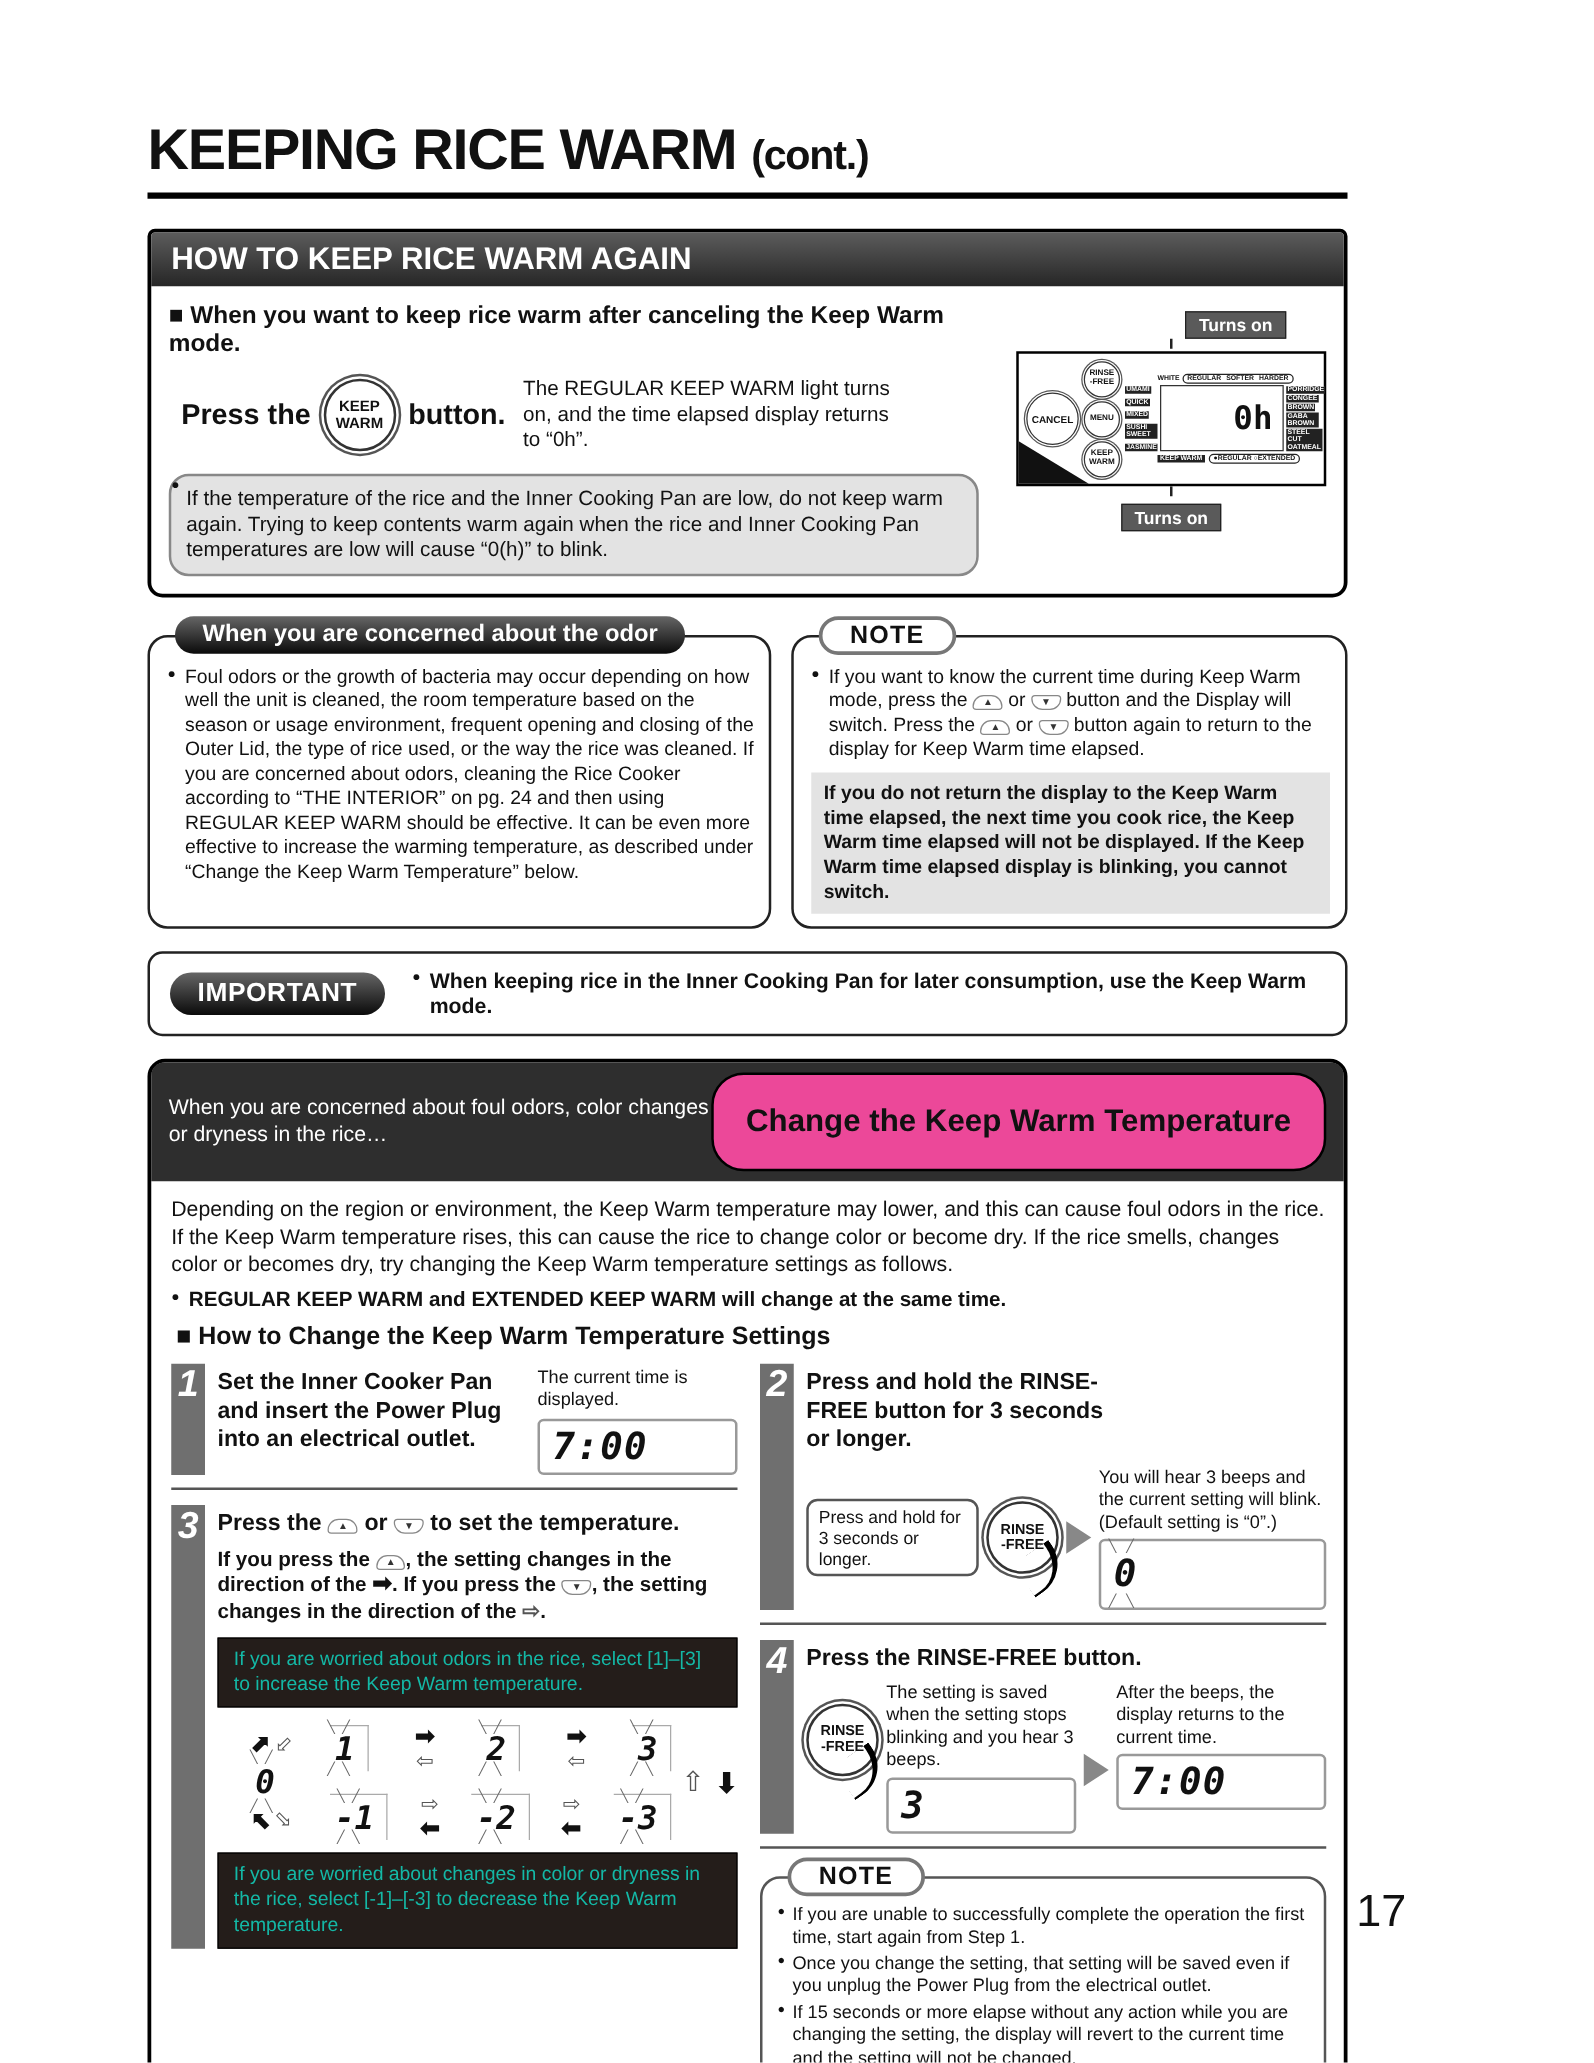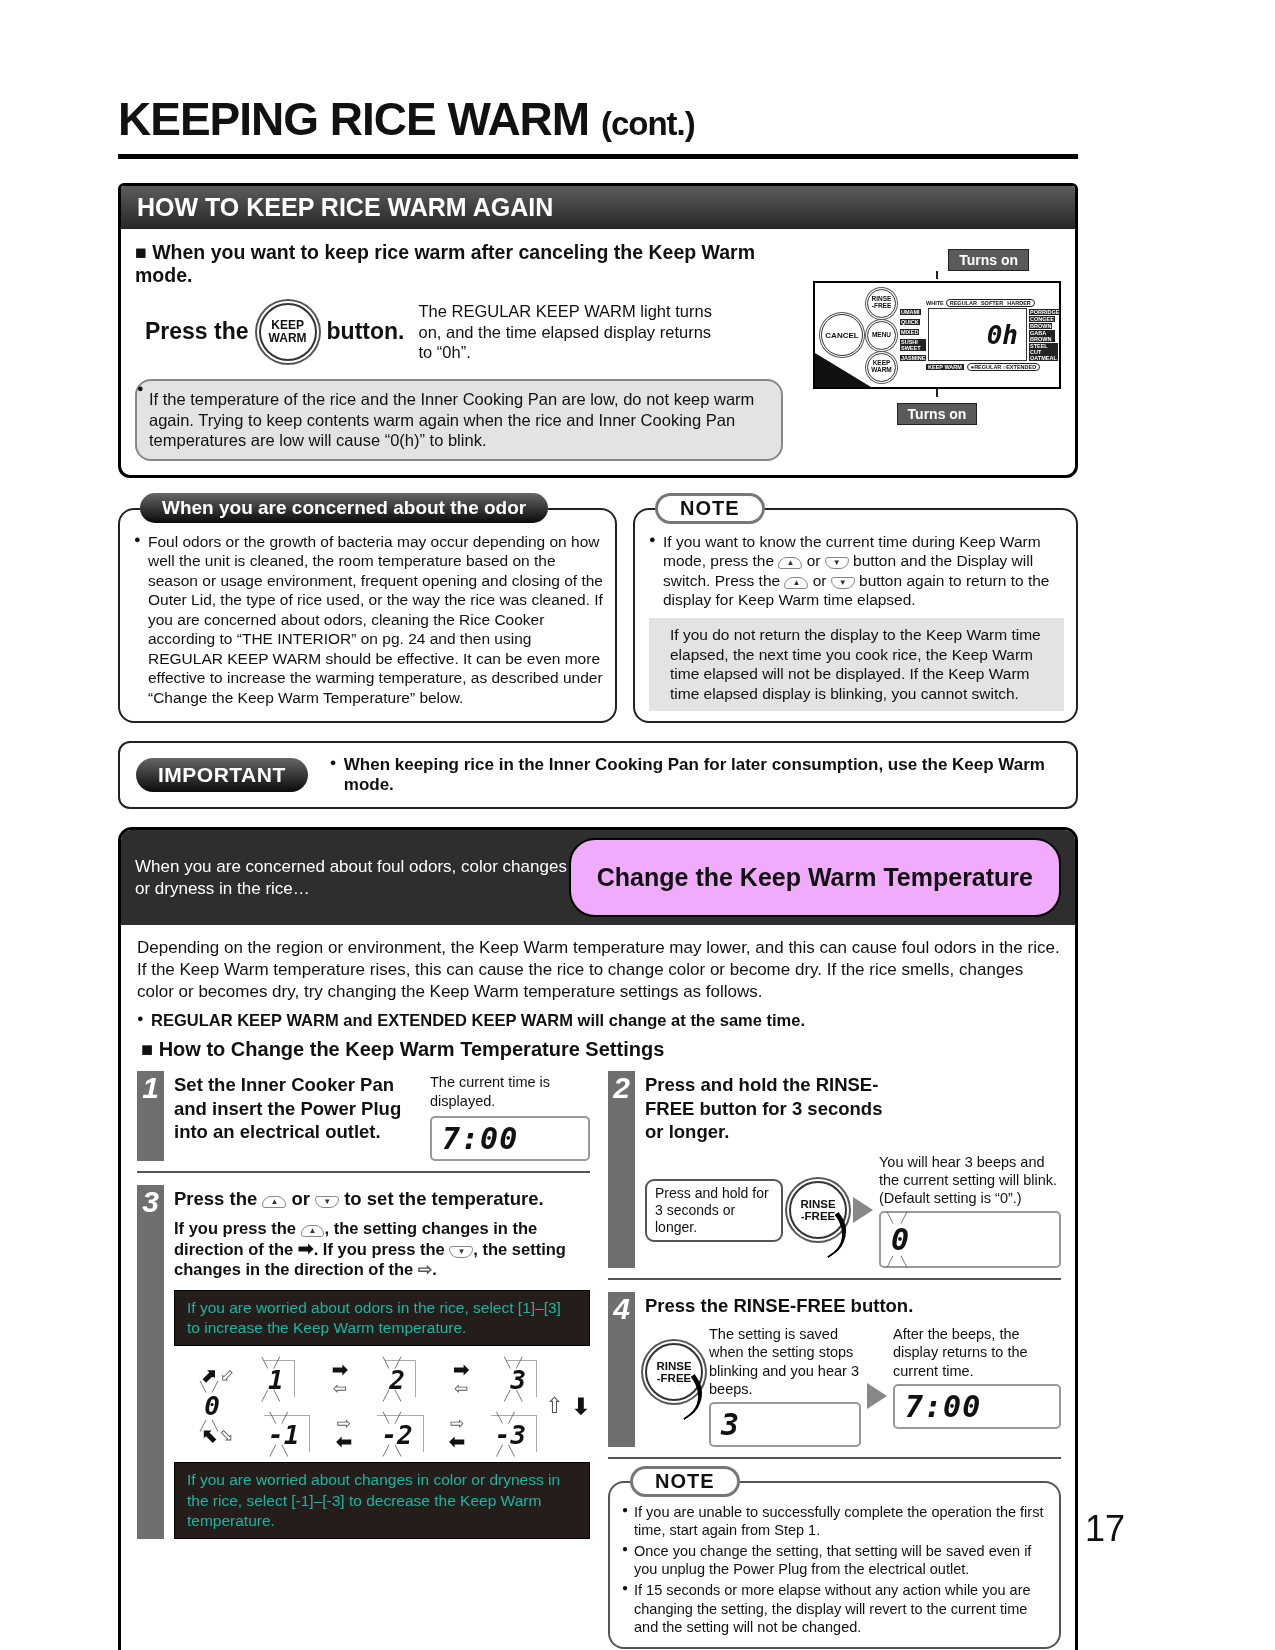--- a/index.html
+++ b/index.html
@@ -38,43 +38,43 @@
   .cancelbtn{width:40px;height:40px;font-size:8px;margin-left:2px;}
   .smbtn{width:27px;height:27px;font-size:6.5px;line-height:1.05;}
   .pdisp{flex:1;display:flex;flex-direction:column;font-size:5.5px;font-weight:bold;}
   .pd-top{display:flex;align-items:center;gap:2px;margin-left:26px;}
   .pd-box{border:1px solid #222;border-radius:4px;padding:0 3px;display:flex;gap:4px;}
   .pd-mid{display:flex;gap:2px;margin-top:1px;}
   .pd-left,.pd-right{display:flex;flex-direction:column;justify-content:space-between;width:26px;}
   .pd-left span{background:#222;color:#fff;padding:0 1px;margin:0.5px 0;width:fit-content;}
   .pd-right span{background:#222;color:#fff;padding:0 1px;margin:0.5px 0;width:fit-content;}
   .pd-lcd{flex:1;border:1px solid #333;display:flex;align-items:center;justify-content:flex-end;padding:2px 8px;}
-  .pd-lcdtxt{font-family:"DejaVu Sans Mono",monospace;font-weight:bold;font-style:italic;font-size:26px;}
+  .pd-lcdtxt{font-family:"DejaVu Sans Mono",monospace;font-weight:bold;font-size:26px;}
   .pd-bottom{display:flex;gap:3px;align-items:center;margin:2px 0 0 26px;}
   .pd-kw{background:#222;color:#fff;padding:0 2px;}
   
   .row2{display:flex;gap:16px;margin-top:30px;align-items:stretch;}
   .obox{flex:1.13;border:2.5px solid #222;border-radius:16px;padding:22px 12px 10px 14px;position:relative;}
   .nbox{flex:1;border:2.5px solid #222;border-radius:16px;padding:22px 12px 10px 14px;position:relative;}
   .badge-dark{position:absolute;top:-17px;left:20px;background:linear-gradient(#666,#0a0a0a);color:#fff;font-weight:bold;font-size:19px;padding:4px 22px;border-radius:20px;white-space:nowrap;}
   .badge-note{position:absolute;top:-17px;left:20px;background:#fff;border:3px solid #777;border-radius:18px;font-weight:bold;font-size:20px;padding:1px 22px;letter-spacing:1px;}
   .smalltxt{font-size:15.5px;line-height:1.26;}
-  .graynote{background:#e3e3e3;padding:7px 21px;font-size:15.5px;line-height:1.28;margin-top:8px;}
+  .graynote{background:#e3e3e3;padding:7px 10px;font-size:15.5px;line-height:1.28;margin-top:8px;font-weight:bold;}
   .ibtn{display:inline-block;border:1.5px solid #888;padding:0 7px;font-size:8px;vertical-align:1px;color:#333;background:#fff;}
   .ibtn.up{border-radius:9px 9px 3px 3px;}
   .ibtn.dn{border-radius:3px 3px 9px 9px;}
   
   .imp{border:2.5px solid #222;border-radius:12px;margin-top:18px;padding:12px 16px;display:flex;align-items:center;gap:22px;}
   .imp-badge{background:linear-gradient(#666,#0a0a0a);color:#fff;font-weight:bold;font-size:21px;padding:5px 22px;border-radius:22px;letter-spacing:0.5px;flex-shrink:0;}
   .imp-text{font-size:17px;font-weight:bold;}
   
   .chg{border:3px solid #000;border-radius:14px;margin-top:18px;}
   .chg-header{background:#2e2e2e;border-radius:10px 10px 0 0;display:flex;align-items:center;justify-content:space-between;padding:8px 14px;}
   .chg-hl{color:#fff;font-size:17px;line-height:1.3;width:440px;}
-  .chg-title{background:#f0abfc;border:2.5px solid #000;border-radius:26px;font-weight:bold;font-size:25px;padding:23px 26px;white-space:nowrap;}
+  .chg-title{background:#ec4899;border:2.5px solid #000;border-radius:26px;font-weight:bold;font-size:25px;padding:23px 26px;white-space:nowrap;}
   .chg-body{padding:12px 14px 12px 16px;}
   .intro{font-size:17px;line-height:1.3;}
   .bullet17{font-size:16.5px;font-weight:bold;margin-top:8px;}
   .howto{font-size:20px;font-weight:bold;margin:8px 0 10px 4px;}
   .steps{display:flex;gap:18px;}
   .scol{flex:1;display:flex;flex-direction:column;gap:12px;}
   .step{display:flex;border-bottom:2.5px solid #555;padding-bottom:10px;}
   .step.last{border-bottom:none;}
   .step-bar{width:27px;background:#6f6f6f;color:#fff;font-weight:bold;font-style:italic;font-size:30px;text-align:center;flex-shrink:0;line-height:1.1;}
   .step-content{flex:1;padding:2px 0 0 10px;}

